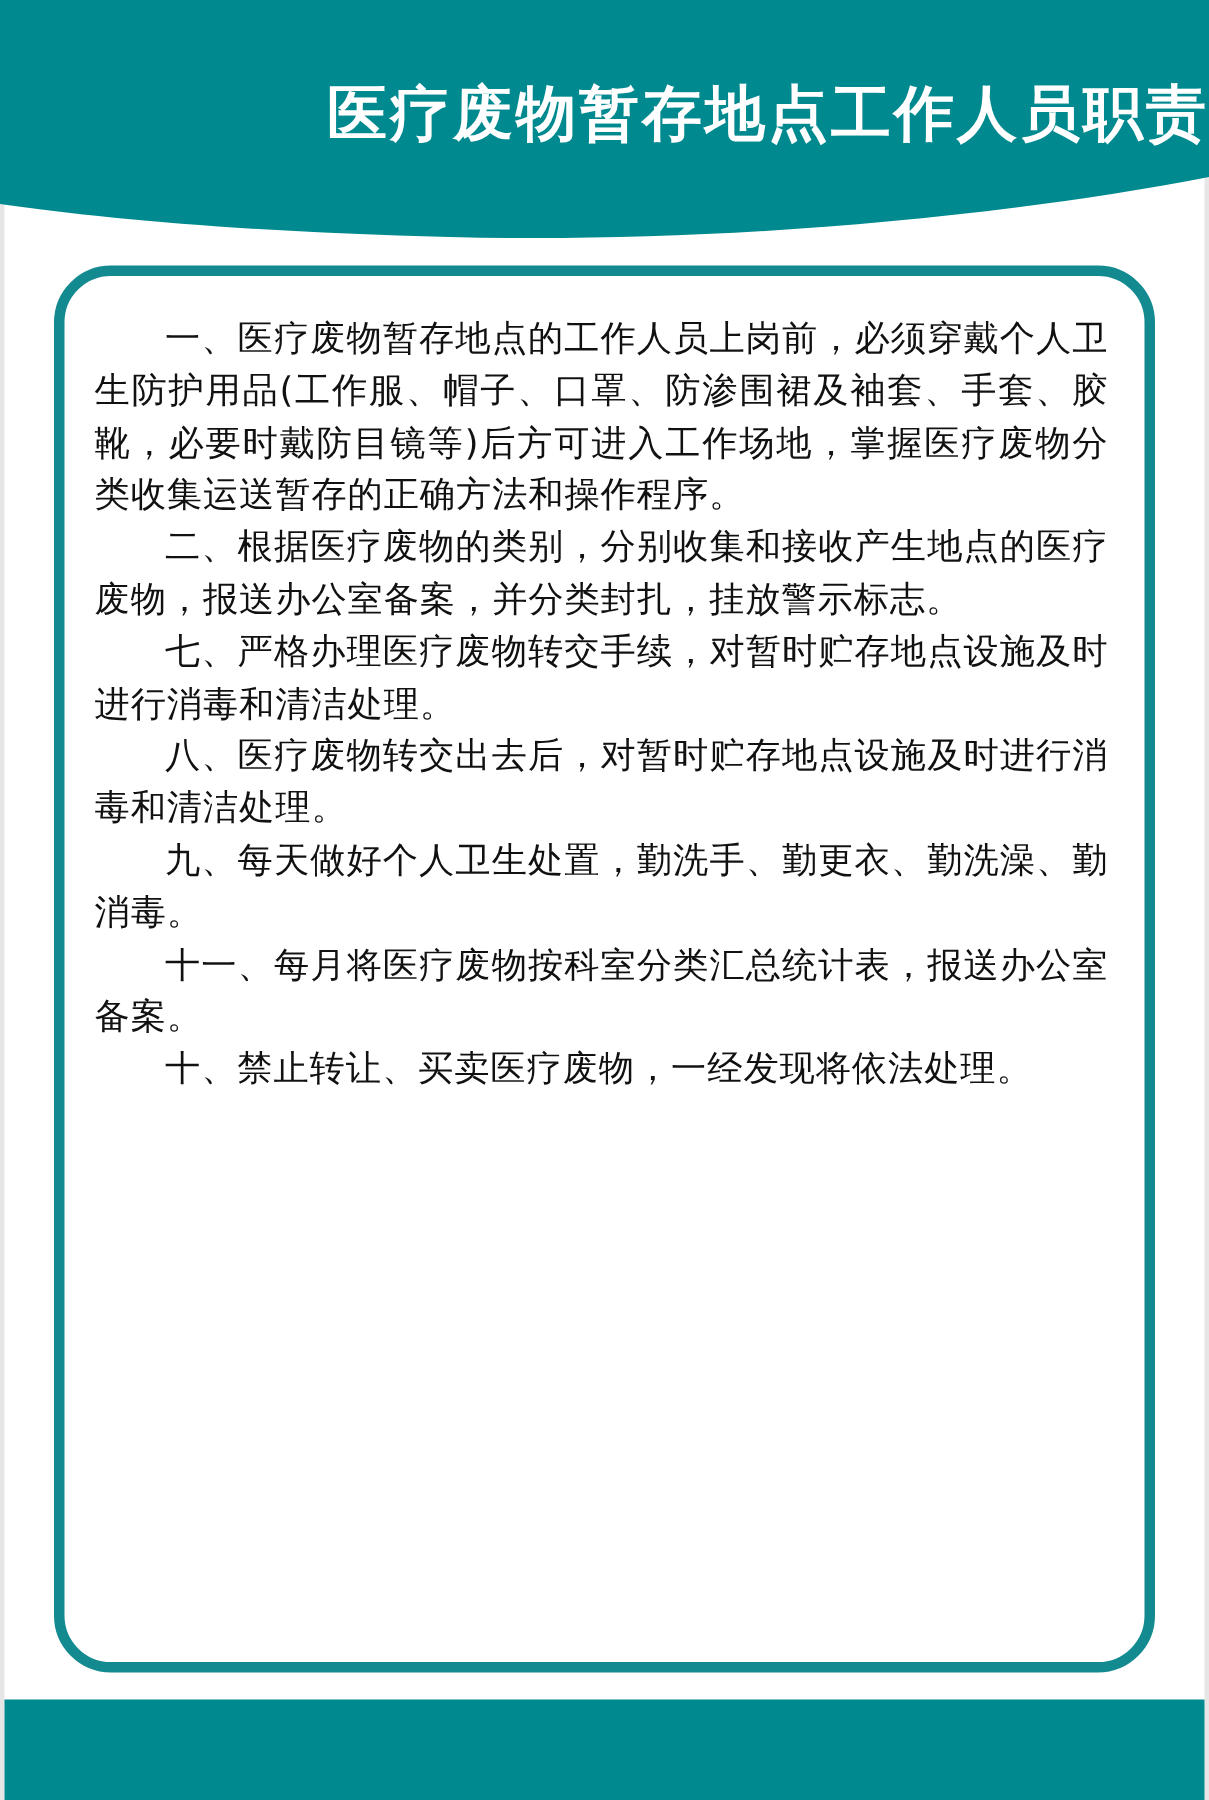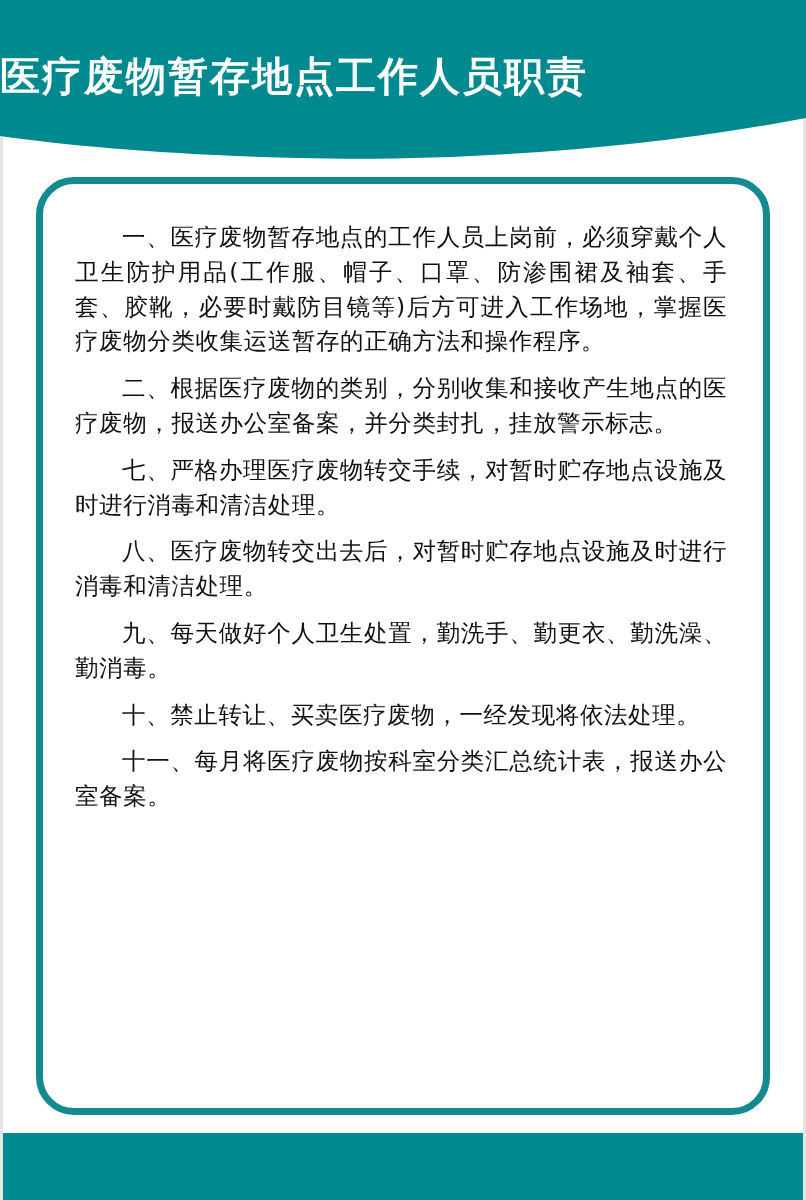--- a/index.html
+++ b/index.html
@@ -10,35 +10,35 @@
   }
   .frame {
     position: absolute; left: 0; top: 0; width: 806px; height: 1200px;
     box-sizing: border-box; border-left: 3px solid #e6e6e6; border-right: 3px solid #e6e6e6;
   }
   .header {
     position: absolute; left: 0; top: 0; width: 806px; height: 170px;
   }
   .header svg { position: absolute; left: 0; top: 0; }
   .title {
-    position: absolute; left: 0; top: 52px; width: 806px; text-align: left;
+    position: absolute; left: 0; top: 52px; width: 806px; text-align: right;
     color: #ffffff; font-size: 40px; font-weight: bold; letter-spacing: 2px;
     line-height: 48px;
   }
   .panel {
     position: absolute; left: 36px; top: 177px; width: 734px; height: 938px;
     box-sizing: border-box; border: 7px solid #138a8f; border-radius: 38px;
     background: #ffffff;
   }
   .content {
     position: absolute; left: 20px; top: 24px; width: 676px;
     color: #111111; font-size: 23.5px; line-height: 34.8px;
     letter-spacing: 0.6px;
   }
-  .para { margin: 12px; text-indent: 2em; text-align: justify; }
+  .para { margin: 0; text-indent: 2em; text-align: justify; }
   .footer {
     position: absolute; left: 3px; top: 1133px; width: 800px; height: 67px;
     background: #008a8f;
   }
 </style>
 </head>
 <body>
 
 <div class="frame"></div>
 
@@ -49,18 +49,18 @@
   <div class="title">医疗废物暂存地点工作人员职责</div>
 </div>
 
 <div class="panel">
   <div class="content">
     <p class="para">一、医疗废物暂存地点的工作人员上岗前，必须穿戴个人卫生防护用品(工作服、帽子、口罩、防渗围裙及袖套、手套、胶靴，必要时戴防目镜等)后方可进入工作场地，掌握医疗废物分类收集运送暂存的正确方法和操作程序。</p>
     <p class="para">二、根据医疗废物的类别，分别收集和接收产生地点的医疗废物，报送办公室备案，并分类封扎，挂放警示标志。</p>
     <p class="para">七、严格办理医疗废物转交手续，对暂时贮存地点设施及时进行消毒和清洁处理。</p>
     <p class="para">八、医疗废物转交出去后，对暂时贮存地点设施及时进行消毒和清洁处理。</p>
     <p class="para">九、每天做好个人卫生处置，勤洗手、勤更衣、勤洗澡、勤消毒。</p>
+    <p class="para">十一、每月将医疗废物按科室分类汇总统计表，报送办公室备案。</p>
     <p class="para">十、禁止转让、买卖医疗废物，一经发现将依法处理。</p>
-    <p class="para">十一、每月将医疗废物按科室分类汇总统计表，报送办公室备案。</p>
   </div>
 </div>
 
 <div class="footer"></div>
 
 </body></html>

